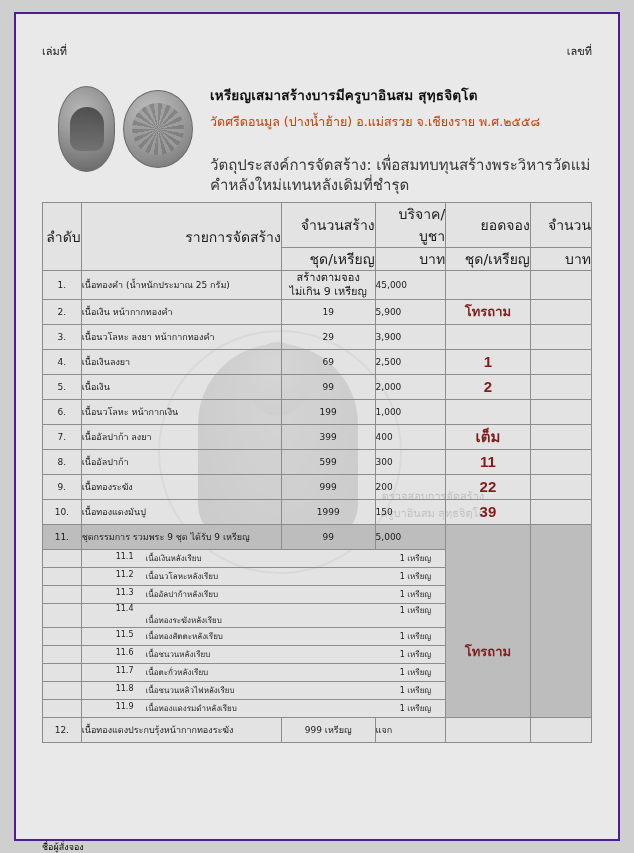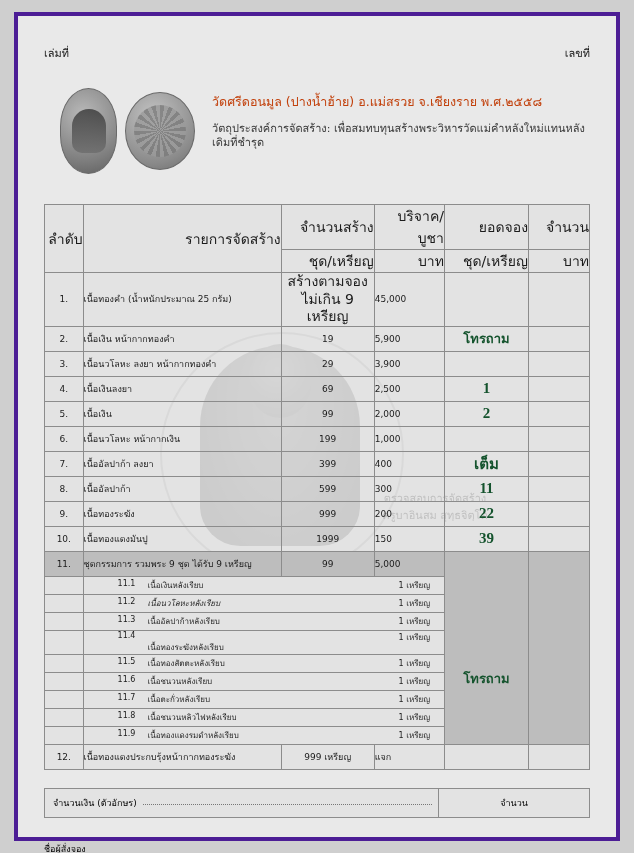--- a/index.html
+++ b/index.html
@@ -6,21 +6,21 @@
   body{
     width:634px;height:853px;
     background:#cfcfcf;
     font-family:"DejaVu Sans", sans-serif;
     overflow:hidden;
   }
   .page{
     position:absolute;left:14px;top:12px;
     width:606px;height:829px;
     background:#e9e9e9;
-    border:4px solid #4c1d95;
+    border:2px solid #4c1d95;
     box-sizing:border-box;
   }
   .inner{
     position:absolute;left:12px;top:10px;right:12px;bottom:10px;
     background:#e9e9e9;
   }
   
   .toprow{
     position:absolute;left:14px;top:18px;right:14px;
     display:flex;justify-content:space-between;
@@ -53,21 +53,21 @@
   .medal.round .fig{
     width:52px;height:52px;border-radius:50%;
     background:repeating-conic-gradient(#7a7a7a 0 10deg,#9a9a9a 10deg 20deg);
     opacity:.8;
   }
   .titles{
     position:absolute;left:168px;top:4px;right:0;
   }
   .t1{font-size:13.5px;font-weight:bold;color:#111;letter-spacing:.2px;}
   .t2{font-size:12.5px;color:#c2410c;margin-top:6px;}
-  .t3{font-size:11px;color:#3a3a3a;margin-top:10px;line-height:1.3;}
+  .t3{font-size:15px;color:#3a3a3a;margin-top:24px;line-height:1.3;}
 
   
   .watermark{
     position:absolute;left:120px;top:300px;width:260px;height:260px;
     opacity:.30;pointer-events:none;
   }
   .wm-body{
     position:absolute;left:50px;top:20px;width:160px;height:200px;
     background:radial-gradient(ellipse at 50% 30%, #7e7e7e, #4f4f4f 65%, #3a3a3a 100%);
     border-radius:80px 80px 40px 40px;
@@ -106,24 +106,24 @@
   }
   .cell{padding:4px 6px;}
   .c-left{text-align:left;padding-left:10px;}
   .row td{height:24px;}
   .num{width:38px;text-align:center;}
   .desc{width:215px;}
   .made{width:98px;text-align:center;}
   .price{width:72px;text-align:left;}
   .booked{width:88px;text-align:center;}
   .amount{width:62px;text-align:center;}
-  .small{font-size:14px;line-height:1.25;}
+  .small{font-size:11px;line-height:1.25;}
   .red{
-    color:#14532d;font-weight:bold;font-size:15px;
-    font-family:Liberation Serif, serif;
+    color:#7f1d1d;font-weight:bold;font-size:15px;
+    font-family:Liberation Sans, sans-serif;
   }
   .red.th{font-size:13px;}
   .shade{background:#bdbdbd !important;}
   .sub td{height:17px;font-size:8px;}
   .sub-wrap{display:flex;justify-content:space-between;padding:0 14px 0 34px;}
   .fbox{
     position:absolute;left:14px;right:14px;top:762px;height:28px;
     border:1px solid #8c8c8c;background:rgba(222,222,222,.55);
     display:flex;align-items:center;
   }
@@ -150,20 +150,21 @@
     <div class="header">
       <div class="medals">
         <div class="medal">
             <div class="fig"></div>
           </div>
         <div class="medal round">
             <div class="fig"></div>
           </div>
       </div>
       <div class="titles">
+        <div class="t1">เหรียญเสมาสร้างบารมีครูบาอินสม สุทฺธจิตฺโต</div>
         <div class="t2">วัดศรีดอนมูล (ปางน้ำฮ้าย) อ.แม่สรวย จ.เชียงราย พ.ศ.๒๕๕๘</div>
         <div class="t3">วัตถุประสงค์การจัดสร้าง: เพื่อสมทบทุนสร้างพระวิหารวัดแม่คำหลังใหม่แทนหลังเดิมที่ชำรุด</div>
       </div>
     </div>
 
     <div class="watermark">
       <div class="wm-ring"></div>
       <div class="wm-body"></div>
       <div class="wm-head"></div>
     </div>
@@ -301,21 +302,21 @@
               <span style="flex:1;padding-left:12px;">เนื้อเงินหลังเรียบ</span>
               <span>1 เหรียญ</span>
             </div>
           </td>
         </tr>
         <tr class="sub">
           <td class="num"></td>
           <td class="desc" colspan="3">
             <div class="sub-wrap">
               <span>11.2</span>
-              <span style="flex:1;padding-left:12px;font-style:italic;">เนื้อนวโลหะหลังเรียบ</span>
+              <span style="flex:1;padding-left:12px;">เนื้อนวโลหะหลังเรียบ</span>
               <span>1 เหรียญ</span>
             </div>
           </td>
         </tr>
         <tr class="sub">
           <td class="num"></td>
           <td class="desc" colspan="3">
             <div class="sub-wrap">
               <span>11.3</span>
               <span style="flex:1;padding-left:12px;">เนื้ออัลปาก้าหลังเรียบ</span>
@@ -388,26 +389,20 @@
           <td class="num cell">12.</td>
           <td class="desc cell c-left">เนื้อทองแดงประกบรุ้งหน้ากากทองระฆัง</td>
           <td class="made cell">999 เหรียญ</td>
           <td class="price cell">แจก</td>
           <td class="booked cell"></td>
           <td class="amount cell"></td>
         </tr>
       </tbody>
     </table>
 
-    <div class="fbox">
-      <span class="lbl">จำนวนเงิน (ตัวอักษร)</span>
-      <span class="dots"></span>
-      <span class="divider"></span>
-      <span class="right">จำนวน</span>
-    </div>
 
     <div class="bottom1">
       <span class="bcell">
         <span>ชื่อผู้สั่งจอง</span>
         <span class="dots"></span>
       </span>
     </div>
 
     <div class="bottom2">
       <span class="bcell">

